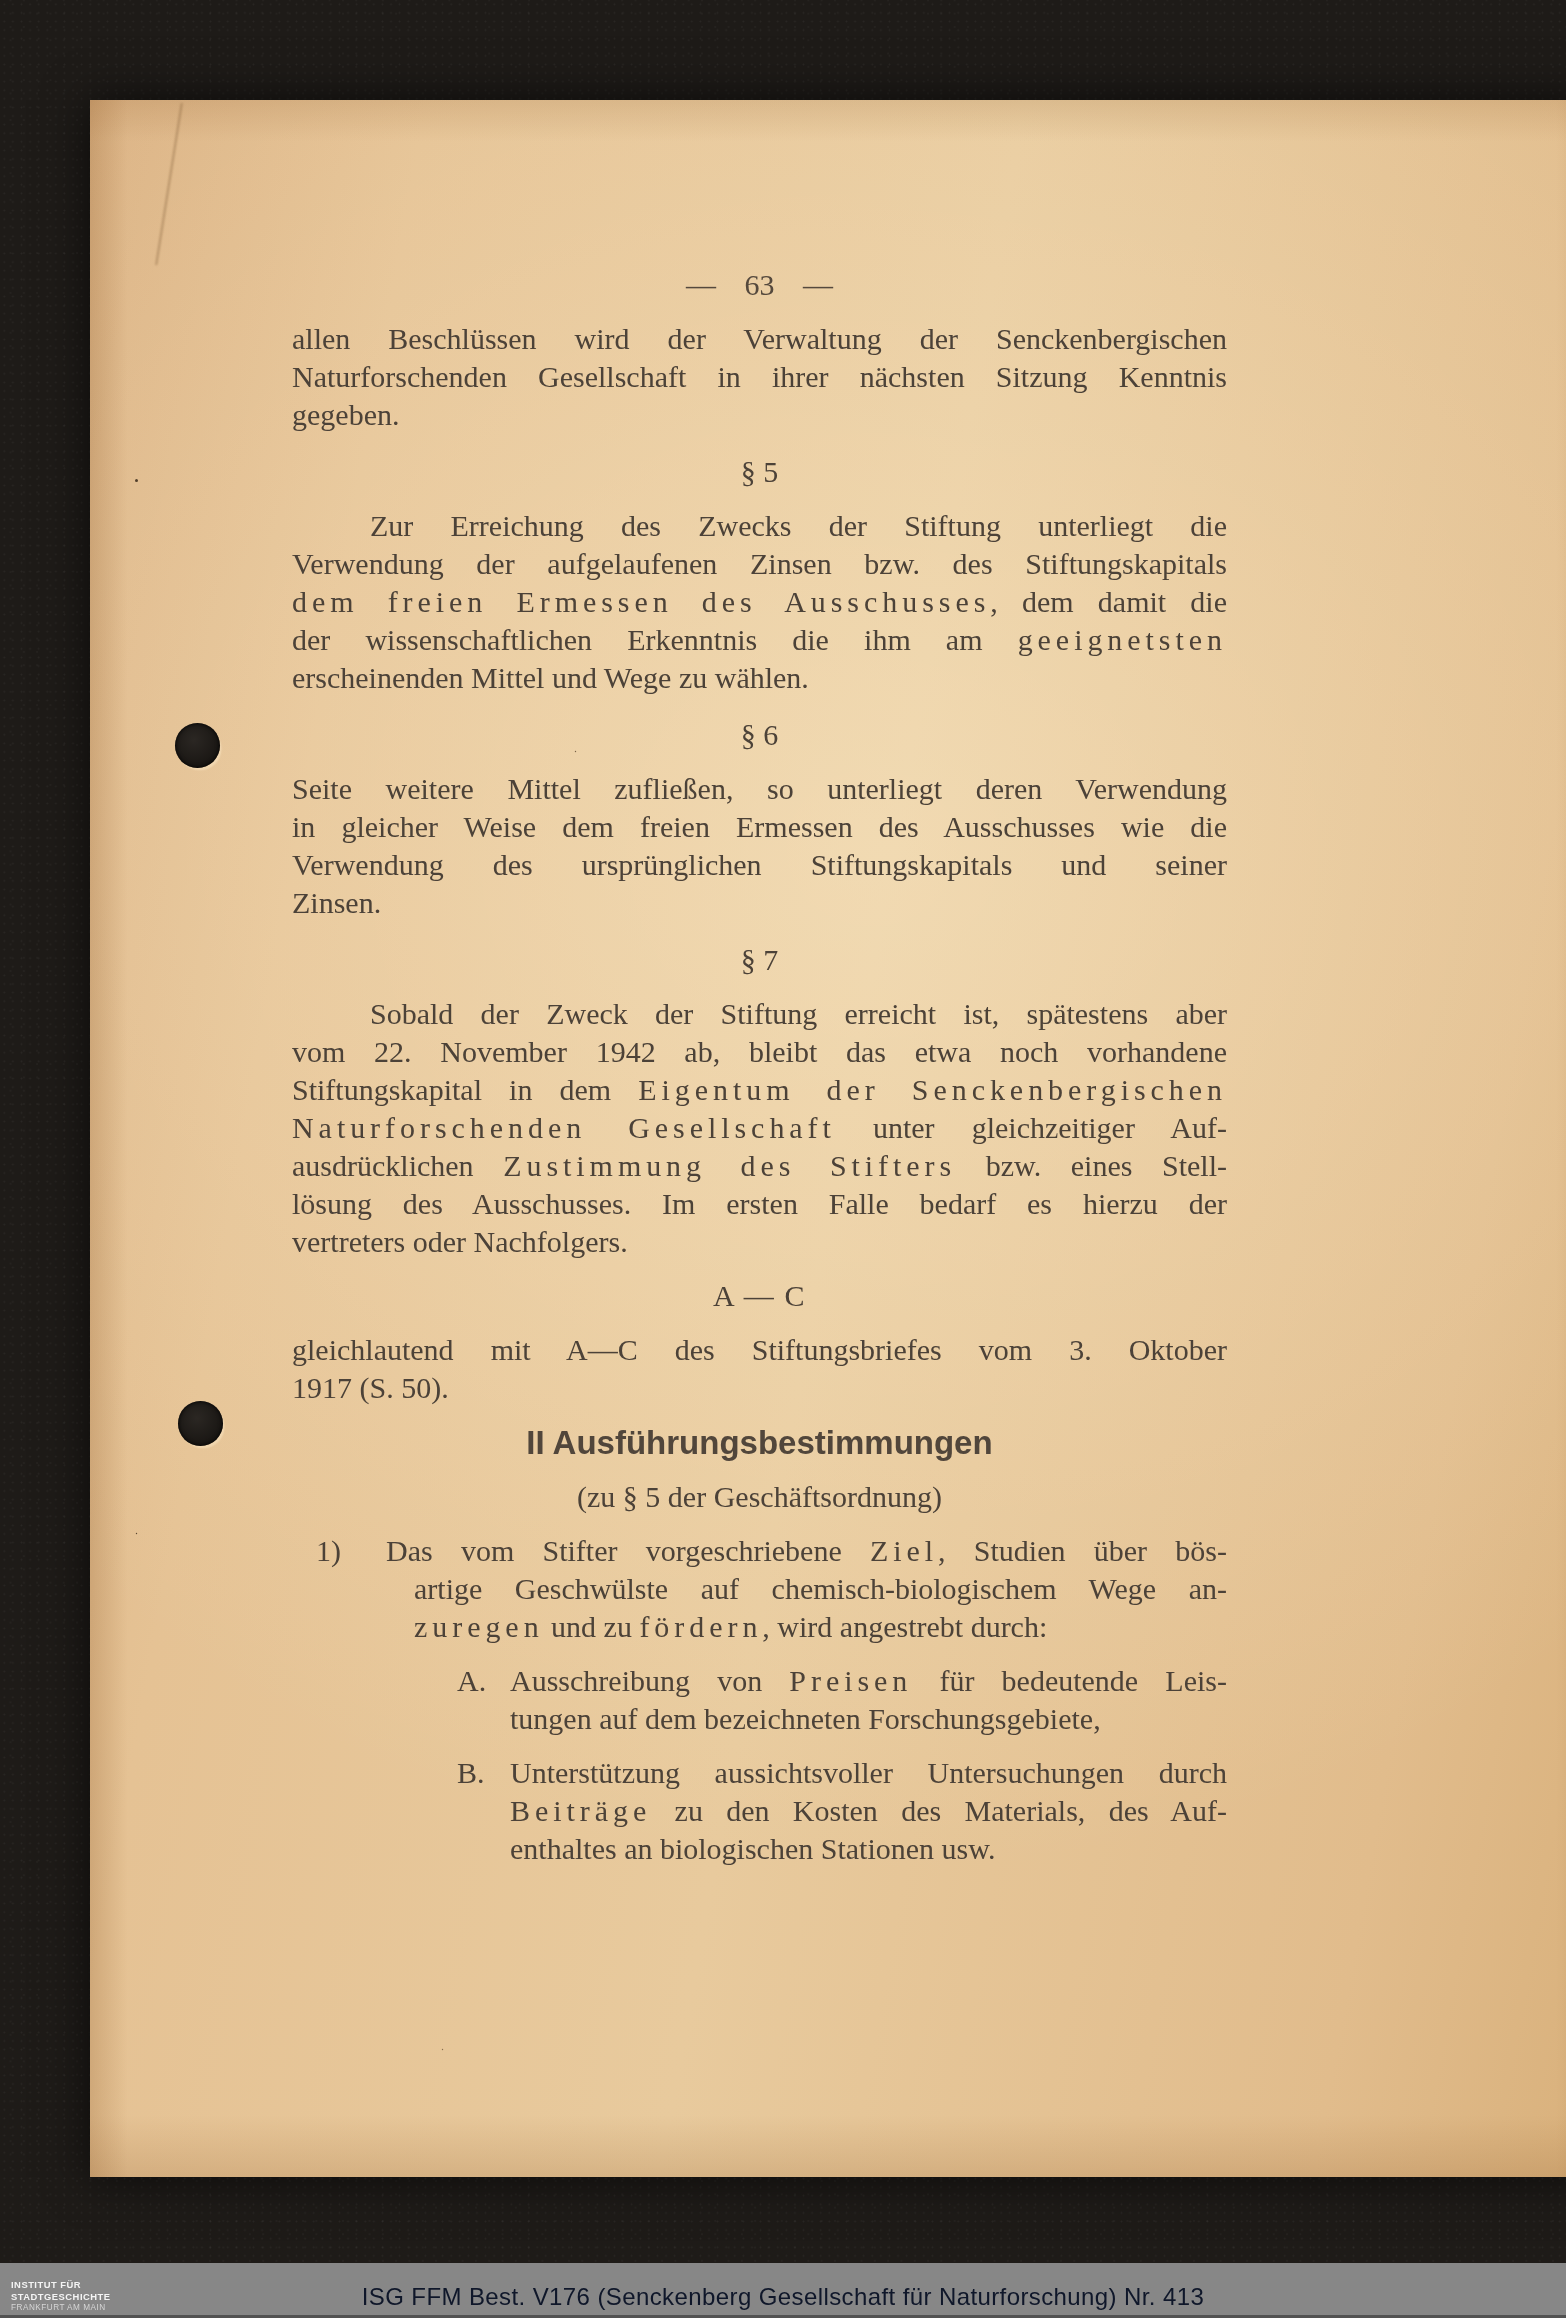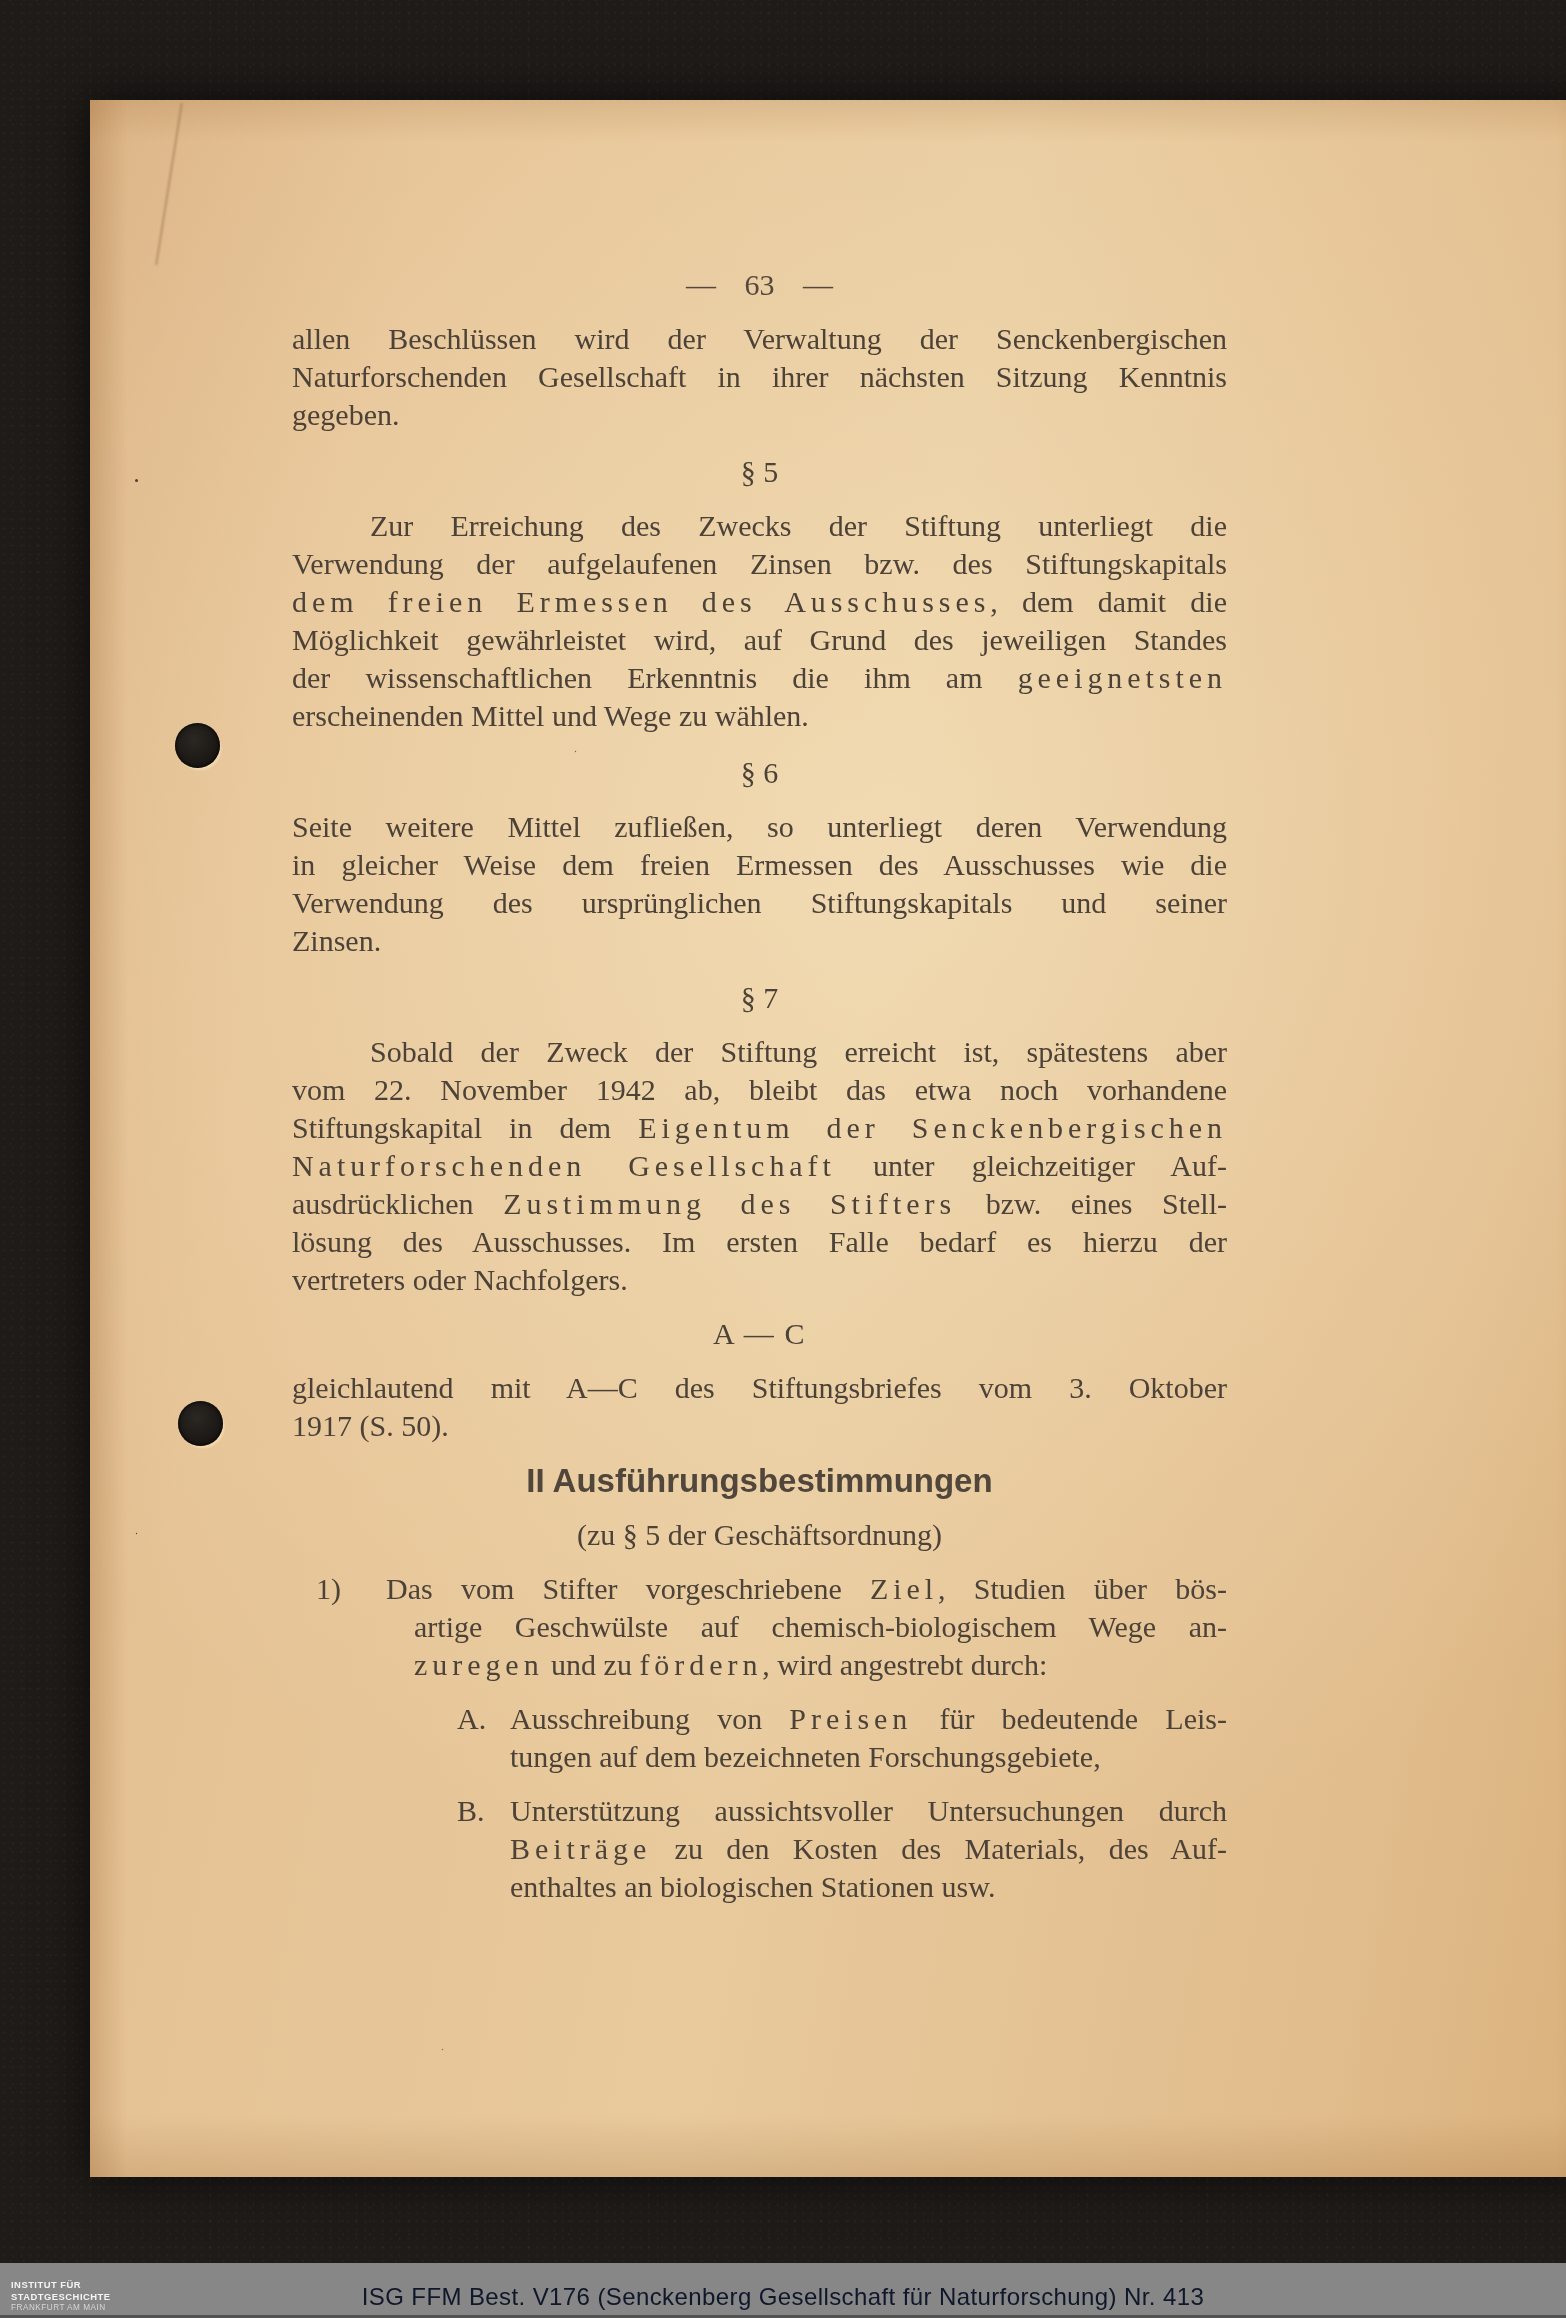--- a/index.html
+++ b/index.html
@@ -108,21 +108,20 @@
         <div class="blk b-p">
           <div class="line jl"><span>allen Beschlüssen wird der Verwaltung der Senckenbergischen</span></div>
           <div class="line jl"><span>Naturforschenden Gesellschaft in ihrer nächsten Sitzung Kenntnis</span></div>
           <div class="line ll"><span>gegeben.</span></div>
         </div>
         <div class="blk b-sec">§ 5</div>
         <div class="blk b-p">
           <div class="line jl ind"><span>Zur Erreichung des Zwecks der Stiftung unterliegt die</span></div>
           <div class="line jl"><span>Verwendung der aufgelaufenen Zinsen bzw. des Stiftungskapitals</span></div>
           <div class="line jl"><span class="sp">dem freien Ermessen des Ausschusses</span><span>, dem damit die</span></div>
-          <div class="line jl"><span>Möglichkeit gewährleistet wird, auf Grund des jeweiligen Standes</span></div>
           <div class="line jl"><span>der wissenschaftlichen Erkenntnis die ihm am </span><span class="sp">geeignetsten</span></div>
           <div class="line ll"><span>erscheinenden Mittel und Wege zu wählen.</span></div>
         </div>
         <div class="blk b-sec">§ 6</div>
         <div class="blk b-p">
           <div class="line jl"><span>Seite weitere Mittel zufließen, so unterliegt deren Verwendung</span></div>
           <div class="line jl"><span>in gleicher Weise dem freien Ermessen des Ausschusses wie die</span></div>
           <div class="line jl"><span>Verwendung des ursprünglichen Stiftungskapitals und seiner</span></div>
           <div class="line ll"><span>Zinsen.</span></div>
         </div>

